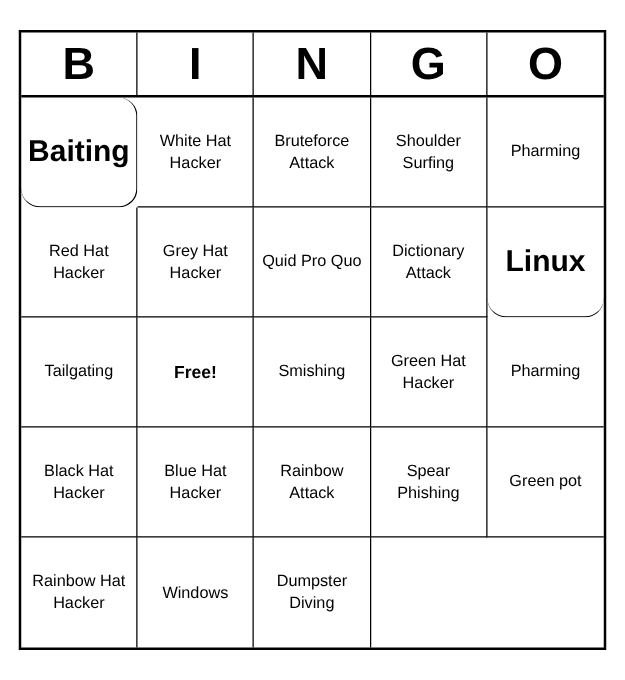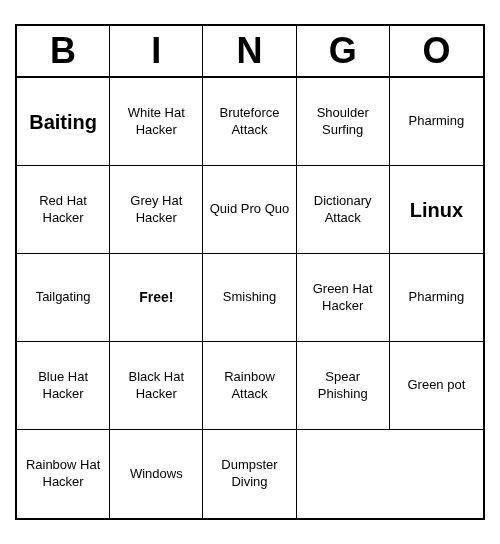--- a/index.html
+++ b/index.html
@@ -52,22 +52,23 @@
       border-right: none;
     }
     .bingo-cell:nth-child(n+21) {
       border-bottom: none;
     }
     .bingo-cell.free {
       font-size: 14px;
       font-weight: bold;
     }
     .bingo-cell.large-text {
-      font-size: 20px;
+      font-size: 24px;
       font-weight: bold;
+      border-radius: 15px;
     }
   </style>
 </head>
 <body>
 
 <div class="bingo-card">
   <div class="bingo-header">
   <div class="bingo-header-cell">B</div>
       <div class="bingo-header-cell">I</div>
       <div class="bingo-header-cell">N</div>
@@ -83,22 +84,22 @@
       <div class="bingo-cell">Red Hat Hacker</div>
       <div class="bingo-cell">Grey Hat Hacker</div>
       <div class="bingo-cell">Quid Pro Quo</div>
       <div class="bingo-cell">Dictionary Attack</div>
       <div class="bingo-cell large-text">Linux</div>
       <div class="bingo-cell">Tailgating</div>
       <div class="bingo-cell free">Free!</div>
       <div class="bingo-cell">Smishing</div>
       <div class="bingo-cell">Green Hat Hacker</div>
       <div class="bingo-cell">Pharming</div>
+      <div class="bingo-cell">Black Hat Hacker</div>
       <div class="bingo-cell">Blue Hat Hacker</div>
-      <div class="bingo-cell">Black Hat Hacker</div>
       <div class="bingo-cell">Rainbow Attack</div>
       <div class="bingo-cell">Spear Phishing</div>
       <div class="bingo-cell">Green pot</div>
       <div class="bingo-cell">Rainbow Hat Hacker</div>
       <div class="bingo-cell">Windows</div>
       <div class="bingo-cell">Dumpster Diving</div>
     </div>
 </div>
 
 </body></html>

